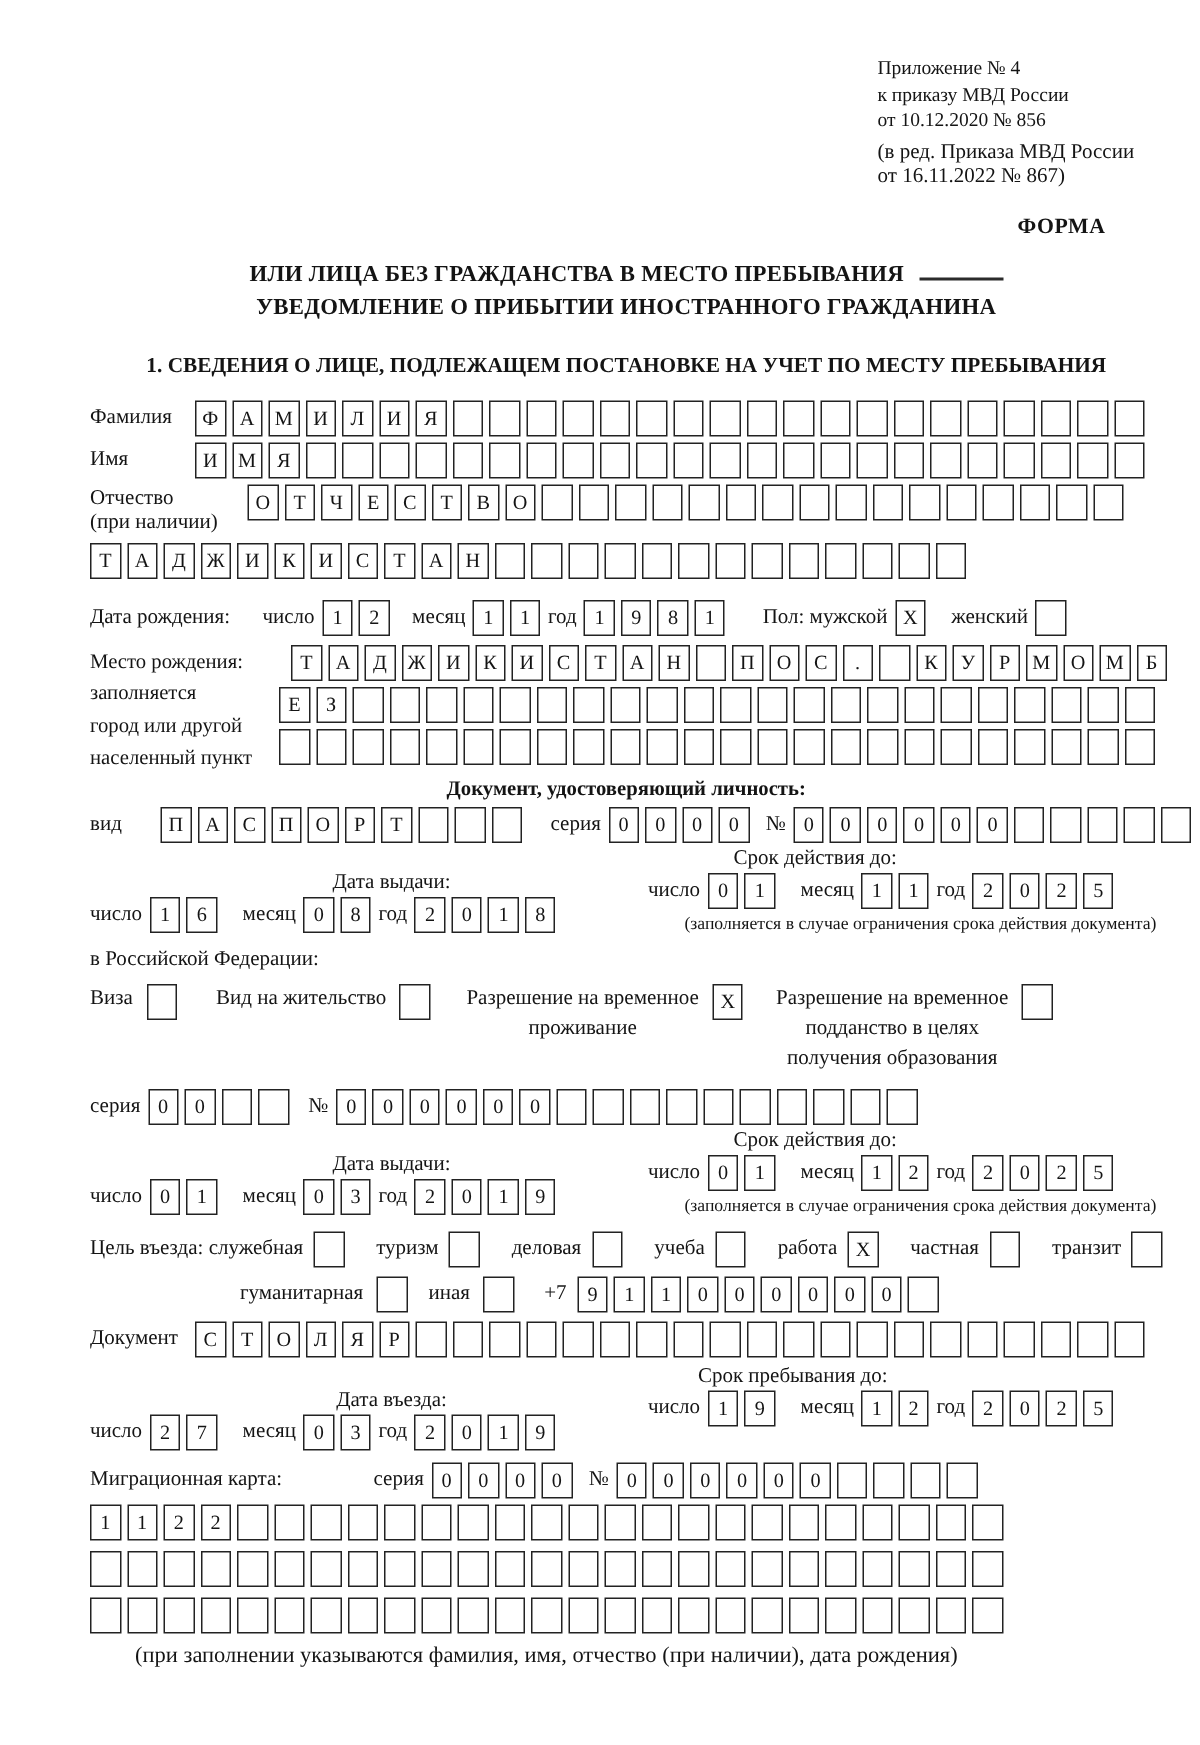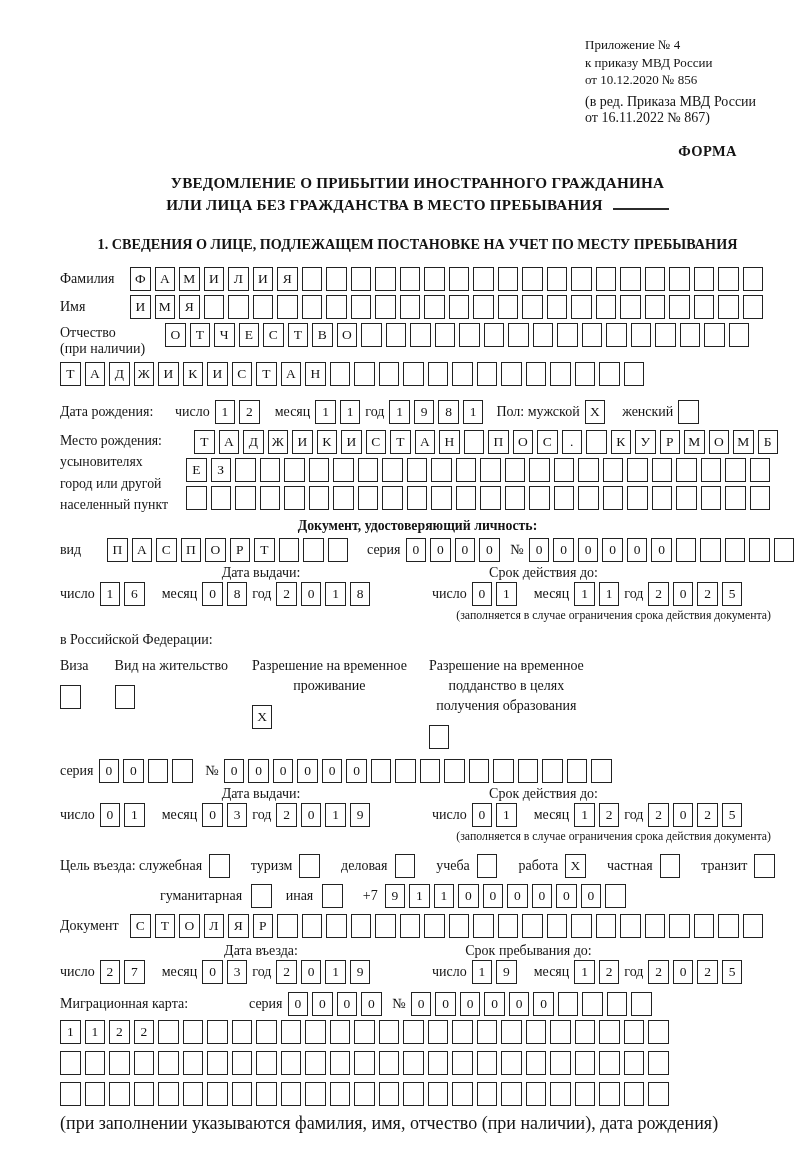--- a/index.html
+++ b/index.html
@@ -29,74 +29,74 @@
   .cell {
     flex: none; width: 20.5px; height: 24px; border: 1.6px solid #222;
     display: inline-flex; align-items: center; justify-content: center;
     font-size: 13.5px; background: #fff;
   }
 
   
   .dg { display: flex; align-items: center; gap: 5px; }
   .dg .lbl { flex: none; }
   .dates-split { display: flex; margin-top: 2px; }
-  .dates-left { width: 372px; flex: none; }
+  .dates-left { width: 372px; flex: none; margin-top: 16px; }
   .dates-right { flex: 1; }
   .dates-head { text-align: center; font-size: 14px; line-height: 18px; }
   .dates-left .dates-head { padding-left: 30px; }
   .dates-right .dates-head { padding-right: 120px; }
   .dates-foot { text-align: right; font-size: 11.8px; line-height: 15px; padding-right: 4px; margin-top: 2px; }
 
   
   .bp { display: flex; margin-top: 2px; }
   .bp-labels { width: 126px; flex: none; line-height: 21.5px; font-size: 13.8px; }
   .bp-rows .frow { margin-bottom: 4px; }
 
   .doc-heading { text-align: center; font-weight: bold; font-size: 13.8px; margin: 2px 0 4px 0; }
 
   .intro { line-height: 21px; margin-top: 6px; }
 
   
   .visa-row { display: flex; align-items: flex-start; margin-top: 6px; }
-  .opt { display: flex; align-items: flex-start; gap: 9px; flex-direction: column; }
+  .opt { display: flex; align-items: flex-start; gap: 9px; }
   .opt .olbl { line-height: 20px; text-align: center; }
   .opt .cells { margin-top: 0; }
 
   
   .purpose-row { display: flex; align-items: center; justify-content: space-between; margin-top: 10px; }
   .pitem { display: flex; align-items: center; gap: 7px; }
 
   .human-row { display: flex; align-items: center; margin-left: 100px; margin-top: 6px; }
 
   
   .rep { display: flex; margin-top: 4px; }
   .rep-labels { width: 122px; flex: none; line-height: 19.5px; font-size: 13.8px; }
   .rep-rows .frow { margin-bottom: 7px; }
-  .rep-foot { font-size: 18px; text-align: center; margin-top: 3px; }
+  .rep-foot { font-size: 15px; text-align: center; margin-top: 3px; }
 </style>
 </head>
 <body>
 
 <div class="page">
 
   <div class="hdr-right">
     <div>Приложение № 4</div>
     <div>к приказу МВД России</div>
     <div>от 10.12.2020 № 856</div>
     <div class="amend">
       <div>(в ред. Приказа МВД России</div>
       <div>от 16.11.2022 № 867)</div>
     </div>
   </div>
 
   <div class="form-label">ФОРМА</div>
 
   <div class="title">
+    <div><span>ИЛИ ЛИЦА БЕЗ ГРАЖДАНСТВА В МЕСТО ПРЕБЫВАНИЯ</span><span class="blank-line"></span></div>
     <div>УВЕДОМЛЕНИЕ О ПРИБЫТИИ ИНОСТРАННОГО ГРАЖДАНИНА</div>
-    <div><span>ИЛИ ЛИЦА БЕЗ ГРАЖДАНСТВА В МЕСТО ПРЕБЫВАНИЯ</span><span class="blank-line"></span></div>
   </div>
 
   <div class="sec-heading">1. СВЕДЕНИЯ О ЛИЦЕ, ПОДЛЕЖАЩЕМ ПОСТАНОВКЕ НА УЧЕТ ПО МЕСТУ ПРЕБЫВАНИЯ</div>
 
   <div class="frow">
     <div class="flabel" style="width:70px">Фамилия</div>
     <div class="cells">
         <span class="cell">Ф</span>
         <span class="cell">А</span>
         <span class="cell">М</span>
@@ -232,34 +232,34 @@
         <span class="cell">1</span>
         <span class="cell">1</span>
       </span>
     <span class="lbl">год</span>
     <span class="cells">
         <span class="cell">1</span>
         <span class="cell">9</span>
         <span class="cell">8</span>
         <span class="cell">1</span>
       </span>
-    <span class="lbl" style="margin-left:8px">Пол: мужской</span>
+    <span class="lbl" style="margin-left:20px">Пол: мужской</span>
     <span class="cells">
         <span class="cell">X</span>
       </span>
     <span class="lbl" style="margin-left:12px">женский</span>
     <span class="cells">
         <span class="cell"></span>
       </span>
   </div>
 
   <div class="bp">
     <div class="bp-labels">
       <div>Место рождения:</div>
-      <div>усыновителях</div>
+      <div>заполняется</div>
       <div>город или другой</div>
       <div>населенный пункт</div>
     </div>
     <div class="bp-rows">
       <div class="frow" style="margin-left:8px">
         <div class="cells">
             <span class="cell">Т</span>
             <span class="cell">А</span>
             <span class="cell">Д</span>
             <span class="cell">Ж</span>

